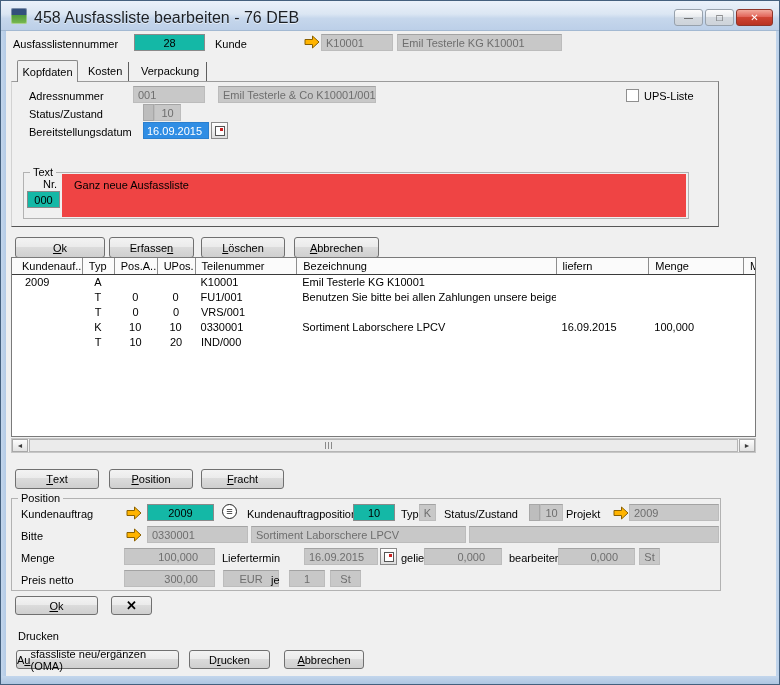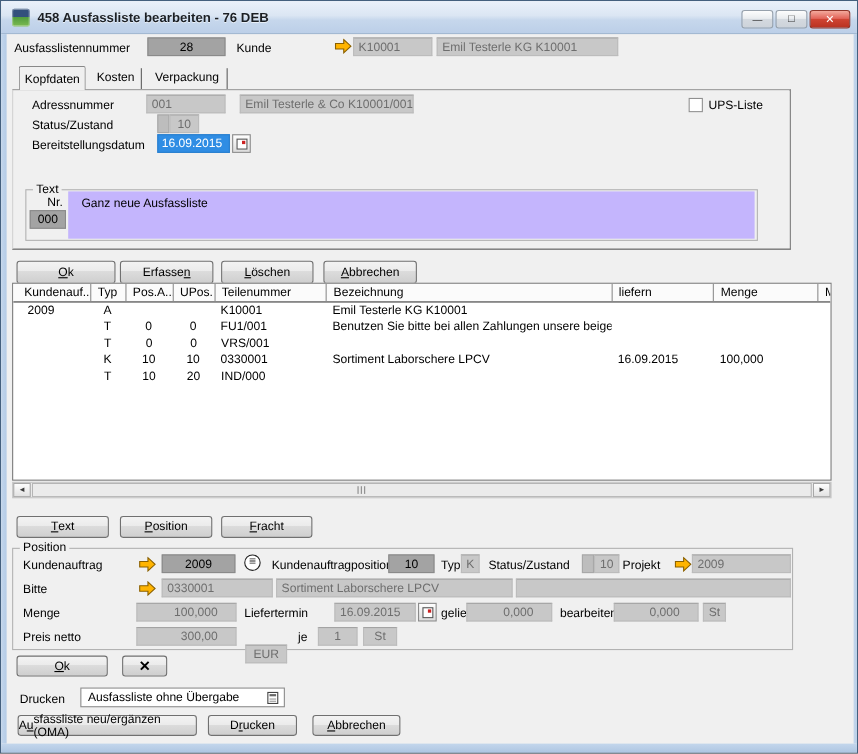--- a/index.html
+++ b/index.html
@@ -16,33 +16,33 @@
     background:linear-gradient(180deg,#eaf1fa 0%,#dbe6f3 45%,#c6d7ec 60%,#bccfe8 100%);
     border-bottom:1px solid #a3b9d2;
   }
   .frame { position:absolute; background:linear-gradient(90deg,#c3d6ec,#b4cbe6); }
   .frame.left  { left:0; top:30px; width:5px;  height:645px; }
   .frame.right { left:775px; top:30px; width:5px; height:645px; }
   .frame.bottom{ left:0; top:675px; width:780px; height:10px; background:linear-gradient(180deg,#c3d6ec,#a9c2df); }
   .appicon { position:absolute; left:10px; top:7px; width:16px; height:16px; border-radius:2px;
     background:linear-gradient(180deg,#33507c 0%,#33507c 45%,#4f9a3c 45%,#7cbb52 100%);
     box-shadow:inset 0 0 0 1px rgba(255,255,255,.35); }
-  .wtitle { position:absolute; left:33px; top:8px; font-size:12px; font-weight:bold; color:#1b1f24;
+  .wtitle { position:absolute; left:33px; top:8px; font-size:16px; font-weight:normal; color:#1b1f24;
     text-shadow:0 1px 0 rgba(255,255,255,.6); white-space:nowrap; }
   .wbtn { position:absolute; top:8px; height:17px; border-radius:3px; border:1px solid #97a1ac;
     background:linear-gradient(180deg,#fdfdfd,#e9ecef 45%,#d4d9df 50%,#cdd3da 100%);
     display:flex; align-items:center; justify-content:center; font-size:9px; color:#333; }
   .wbtn.min { left:673px; width:29px; }
   .wbtn.max { left:704px; width:29px; font-size:10px; }
   .wbtn.close { left:735px; width:37px; border-color:#8e352a; color:#fff; font-size:10px;
     background:linear-gradient(180deg,#f3a99c,#e2655a 45%,#cf4433 50%,#b93322 100%); }
 
   
   .lbl { position:absolute; white-space:nowrap; }
-  .wfield { position:absolute; background:#a3a3a3; border:1px solid #8a8a8a; display:flex; align-items:center;
+  .wfield { position:absolute; background:#14b8a6; border:1px solid #8a8a8a; display:flex; align-items:center;
     padding:0 4px; white-space:nowrap; overflow:hidden; }
   .gfield { position:absolute; background:#c8c8c8; border:1px solid #bcbcbc; border-top-color:#a3a3a3;
     color:#6e6e6e; display:flex; align-items:center; padding:0 4px; white-space:nowrap; overflow:hidden; }
   .bluefield { position:absolute; background:#2f8de4; color:#fff; display:flex; align-items:center;
     padding:0 3px; border:1px solid #2a7fce; }
   .ctr { justify-content:center; }
   .rgt { justify-content:flex-end; padding-right:16px; }
   .btn { position:absolute; border:1px solid #707070; border-radius:3px;
     background:linear-gradient(180deg,#f3f3f3,#ebebeb 45%,#dcdcdc 46%,#cfcfcf 100%);
     display:flex; align-items:center; justify-content:center; font-size:11px; color:#000; cursor:default; }
@@ -51,21 +51,21 @@
   .grp-legend { position:absolute; top:-7px; left:6px; background:#f0f0f0; padding:0 3px; }
   .arrowbox { position:absolute; width:16px; height:14px; }
   .calbtn { position:absolute; width:17px; height:17px; border:1px solid #8a8a8a;
     background:linear-gradient(180deg,#ffffff,#dcdcdc); display:flex; align-items:center; justify-content:center; }
   .cal { width:10px; height:10px; background:#fff; border:1px solid #555; position:relative; }
   .cal::after { content:""; position:absolute; right:1px; top:1px; width:3px; height:3px; background:#c22; }
   .circlist { position:absolute; width:15px; height:15px; border:1px solid #222; border-radius:50%; background:#fff;
     display:flex; align-items:center; justify-content:center; }
   .circlist::before { content:"≡"; font-size:11px; color:#222; line-height:1; }
   .gbox { position:absolute; background:#bdbdbd; border:1px solid #a8a8a8; }
-  .textarea { position:absolute; background:#c4b5fd; }
+  .textarea { position:absolute; background:#ef4444; }
   .combo { position:absolute; background:#fff; border:1px solid #8a8a8a; display:flex; align-items:center;
     padding:0 6px; }
   .listicon { position:absolute; right:5px; top:3px; width:10px; height:11px; background:#fff; border:1px solid #444; }
   .listicon::before { content:""; position:absolute; left:1px; right:1px; top:1px; height:2px; background:#666; }
   .listicon::after { content:""; position:absolute; left:1px; right:1px; top:5px; height:1px; background:#999;
     box-shadow:0 2px 0 #999; }
 
   
   .tab-active { position:absolute; left:16px; top:59px; width:61px; height:22px; background:#f0f0f0;
     border:1px solid #888; border-bottom:none; border-radius:2px 2px 0 0; z-index:2;
@@ -300,35 +300,31 @@
       <span class="cal"></span>
     </div>
   <span class="lbl" style="left:400px;top:551px">geliefert</span>
   <div class="gfield rgt" style="left:423px;top:547px;width:78px;height:17px">0,000</div>
   <span class="lbl" style="left:508px;top:551px">bearbeiten</span>
   <div class="gfield rgt" style="left:557px;top:547px;width:77px;height:17px">0,000</div>
   <div class="gfield ctr" style="left:638px;top:547px;width:21px;height:17px;padding:0">St</div>
 
   <span class="lbl" style="left:20px;top:573px">Preis netto</span>
   <div class="gfield rgt" style="left:123px;top:569px;width:91px;height:17px">300,00</div>
-  <div class="gfield ctr" style="left:222px;top:585px;width:38px;height:17px;padding:4px">EUR</div>
+  <div class="gfield ctr" style="left:222px;top:569px;width:56px;height:17px;padding:4px">EUR</div>
   <span class="lbl" style="left:270px;top:573px">je</span>
   <div class="gfield ctr" style="left:288px;top:569px;width:36px;height:17px;padding:0">1</div>
   <div class="gfield ctr" style="left:329px;top:569px;width:31px;height:17px;padding:0">St</div>
 
   <div class="btn" style="left:14px;top:595px;width:83px;height:19px"><u>O</u>k</div>
   <div class="btn" style="left:110px;top:595px;width:41px;height:19px">
       <span class="xglyph">✕</span>
     </div>
 
   <span class="lbl" style="left:17px;top:629px">Drucken</span>
-  <div class="combo" style="left:72px;top:624px;width:186px;height:18px">
-    <span>Ausfassliste ohne Übergabe</span>
-    <span class="listicon"></span>
-  </div>
 
   <div class="btn" style="left:15px;top:649px;width:163px;height:19px">A<u>u</u>sfassliste neu/ergänzen (OMA)</div>
   <div class="btn" style="left:188px;top:649px;width:81px;height:19px">D<u>r</u>ucken</div>
   <div class="btn" style="left:283px;top:649px;width:80px;height:19px"><u>A</u>bbrechen</div>
 
   <div class="frame left"></div>
   <div class="frame right"></div>
   <div class="frame bottom"></div>
 
 </div>

